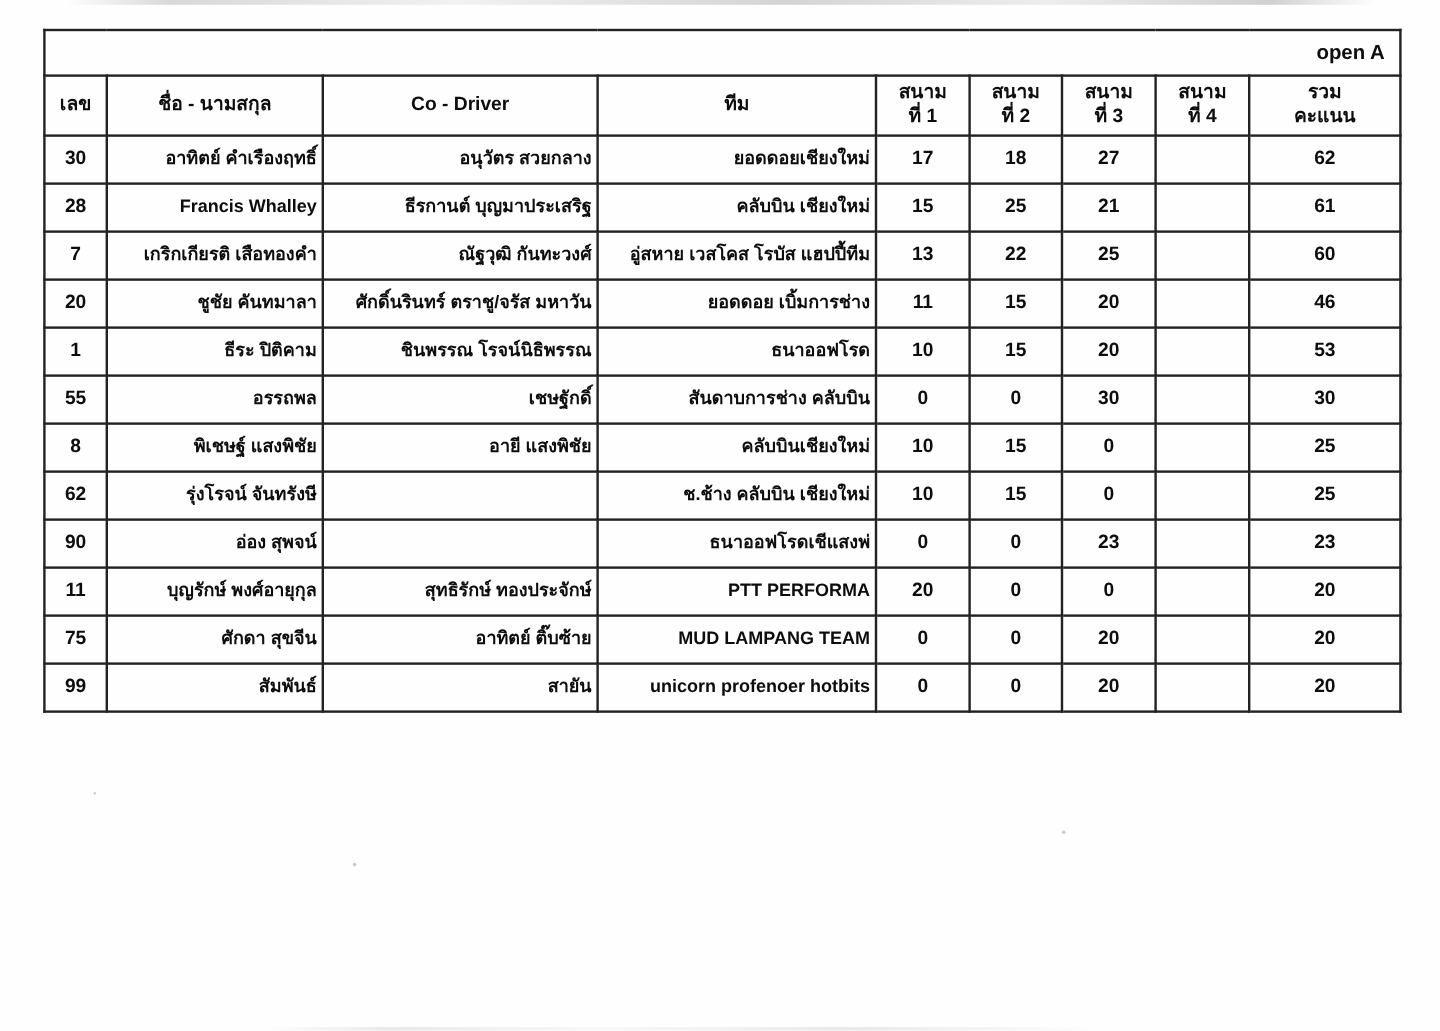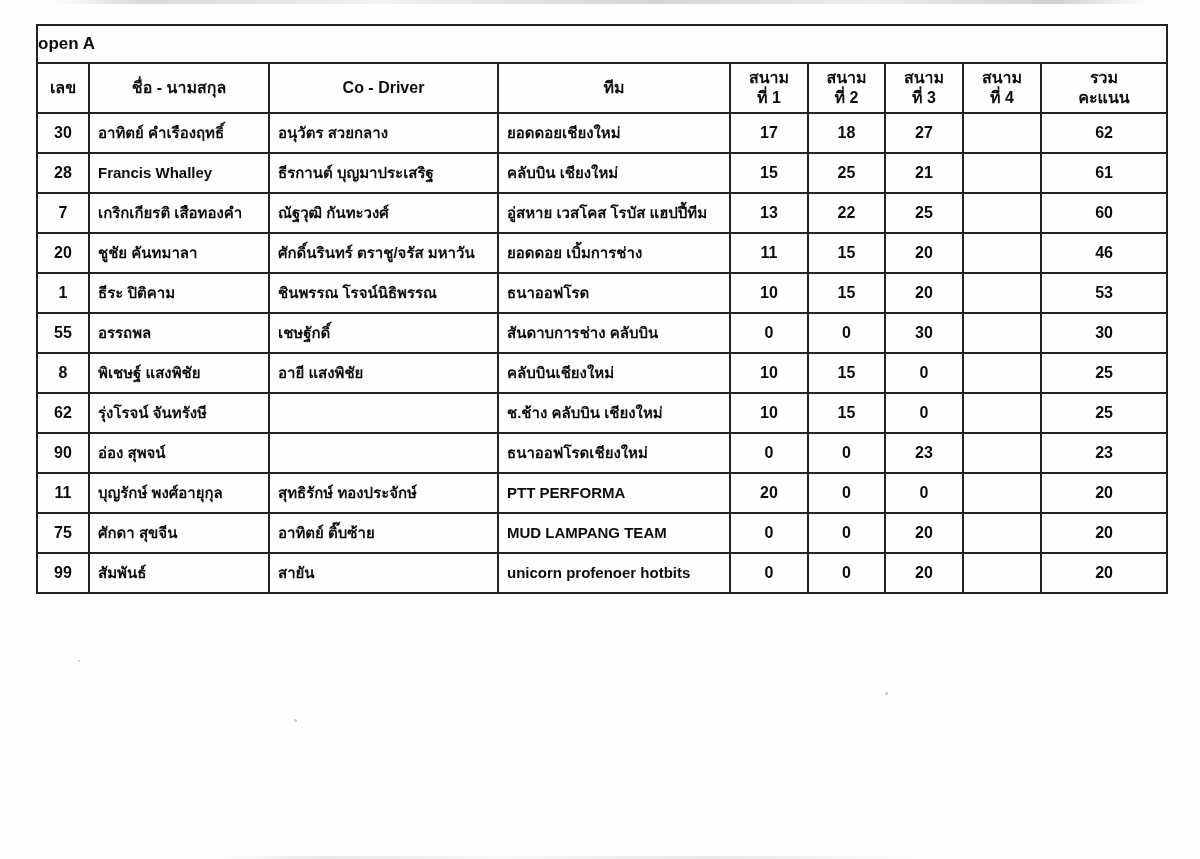--- a/index.html
+++ b/index.html
@@ -52,33 +52,33 @@
   .results td, .results th {
     border: 2px solid #222222;
     font-weight: 700;
     vertical-align: middle;
     padding: 2px 4px;
     overflow: hidden;
   }
   .title-row th {
     height: 30px;
     font-size: 17px;
-    text-align: left;
-    padding: 3px 0;
+    text-align: right;
+    padding: 3px 12px;
   }
   .head-row th {
     height: 44px;
     font-size: 16px;
     text-align: center;
     line-height: 1.25;
   }
   .th-multi { white-space: pre-line; }
   .results tbody td { height: 34px; font-size: 15px; }
   .c-num   { text-align: center; font-size: 16px !important; }
-  .c-text  { text-align: left; padding-left: 8px !important; line-height: 1.2; margin-top: 12px; }
+  .c-text  { text-align: right; padding-left: 8px !important; line-height: 1.2; margin-top: 12px; }
   .c-score { text-align: center; font-size: 16px !important; }
 </style>
 </head>
 <body>
 
 <div class="page">
   <div class="scan-smudge-top"></div>
   <div class="scan-smudge-bottom"></div>
   <div class="speck speck1"></div>
   <div class="speck speck2"></div>
@@ -203,21 +203,21 @@
         <td class="c-score">10</td>
         <td class="c-score">15</td>
         <td class="c-score">0</td>
         <td class="c-score"></td>
         <td class="c-score">25</td>
       </tr>
       <tr>
         <td class="c-num">90</td>
         <td class="c-text">อ่อง  สุพจน์</td>
         <td class="c-text"></td>
-        <td class="c-text">ธนาออฟโรดเชียงใหม่</td>
+        <td class="c-text">ธนาออฟโรดเชีแสงพ่</td>
         <td class="c-score">0</td>
         <td class="c-score">0</td>
         <td class="c-score">23</td>
         <td class="c-score"></td>
         <td class="c-score">23</td>
       </tr>
       <tr>
         <td class="c-num">11</td>
         <td class="c-text">บุญรักษ์  พงศ์อายุกุล</td>
         <td class="c-text">สุทธิรักษ์  ทองประจักษ์</td>

